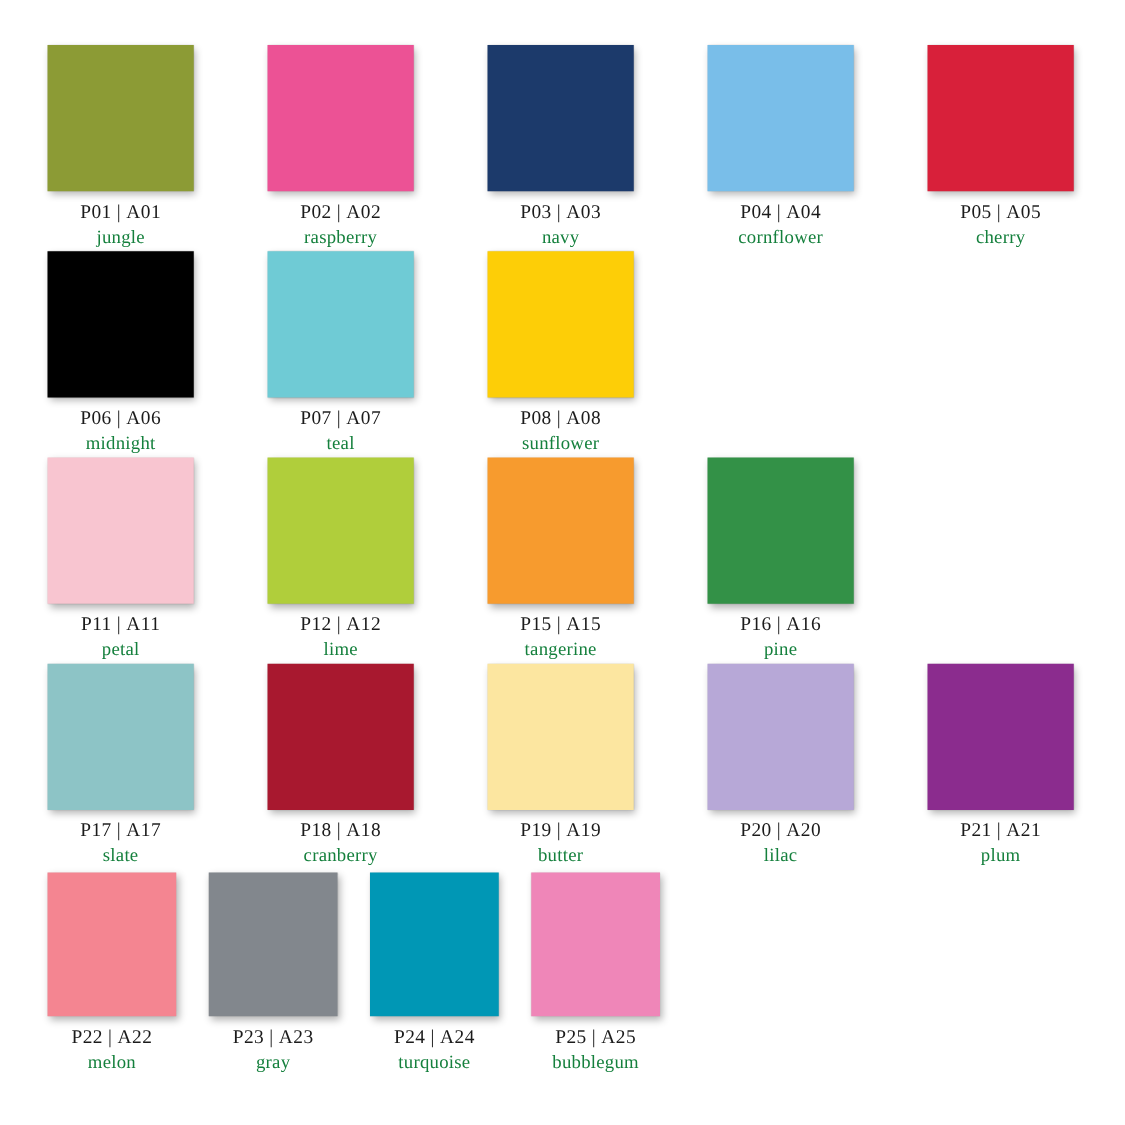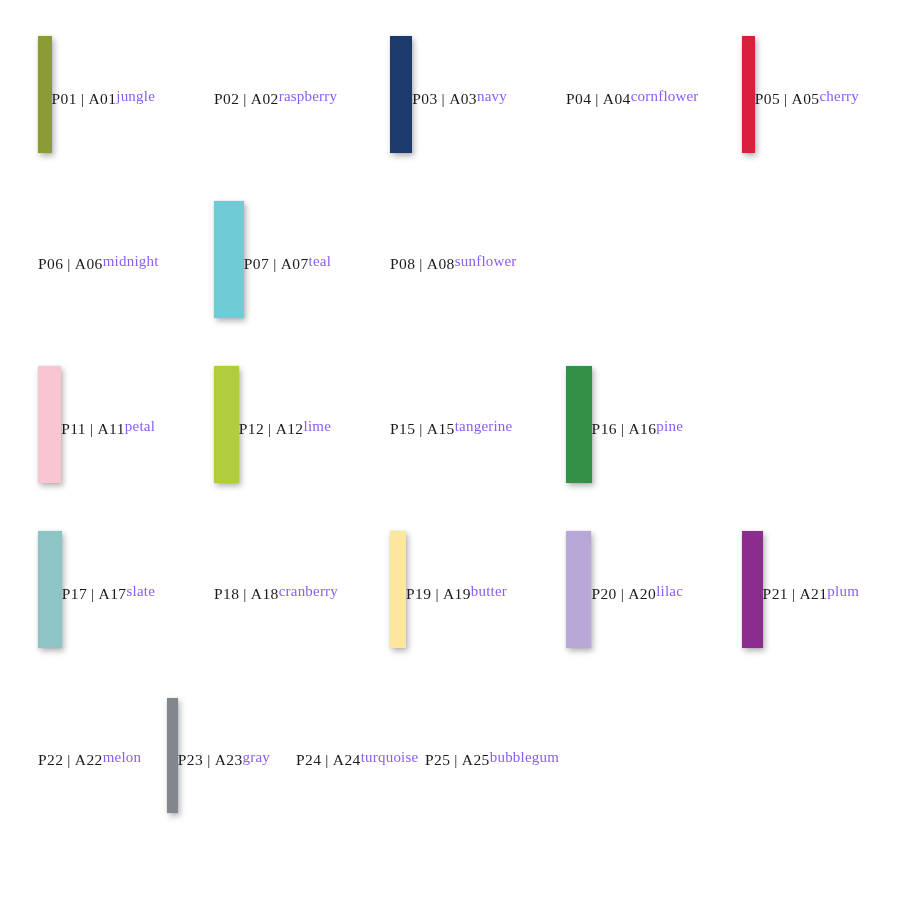--- a/index.html
+++ b/index.html
@@ -45,20 +45,21 @@
     padding-left: 38px;
   }
   .swatch-row.pitch-narrow .swatch-cell {
     width: 103px;
     margin-right: 26px;
   }
 
   .swatch-cell {
     position: relative;
     display: flex;
+    flex-direction: column;
     align-items: center;
     box-sizing: border-box;
   }
 
   .swatch-chip {
     width: 100%;
     height: 117px;
     box-sizing: border-box;
     box-shadow: 2px 3px 6px rgba(0, 0, 0, 0.30),
                 0 0 1px rgba(0, 0, 0, 0.18);
@@ -81,21 +82,21 @@
   .swatch-code .sep {
     display: inline-block;
     padding: 0 4px;
     color: #1b1b1b;
   }
 
   .swatch-name {
     margin-top: 5px;
     font-size: 15px;
     line-height: 1.05;
-    color: #8b5cf6;
+    color: #15803d;
     letter-spacing: 0.2px;
     white-space: nowrap;
     text-align: left;
   }
 </style>
 </head>
 <body style="background: rgb(255, 255, 255);">
 
 <div id="swatch-board">
     <div class="swatch-row pitch-wide" style="top: 36px;">

